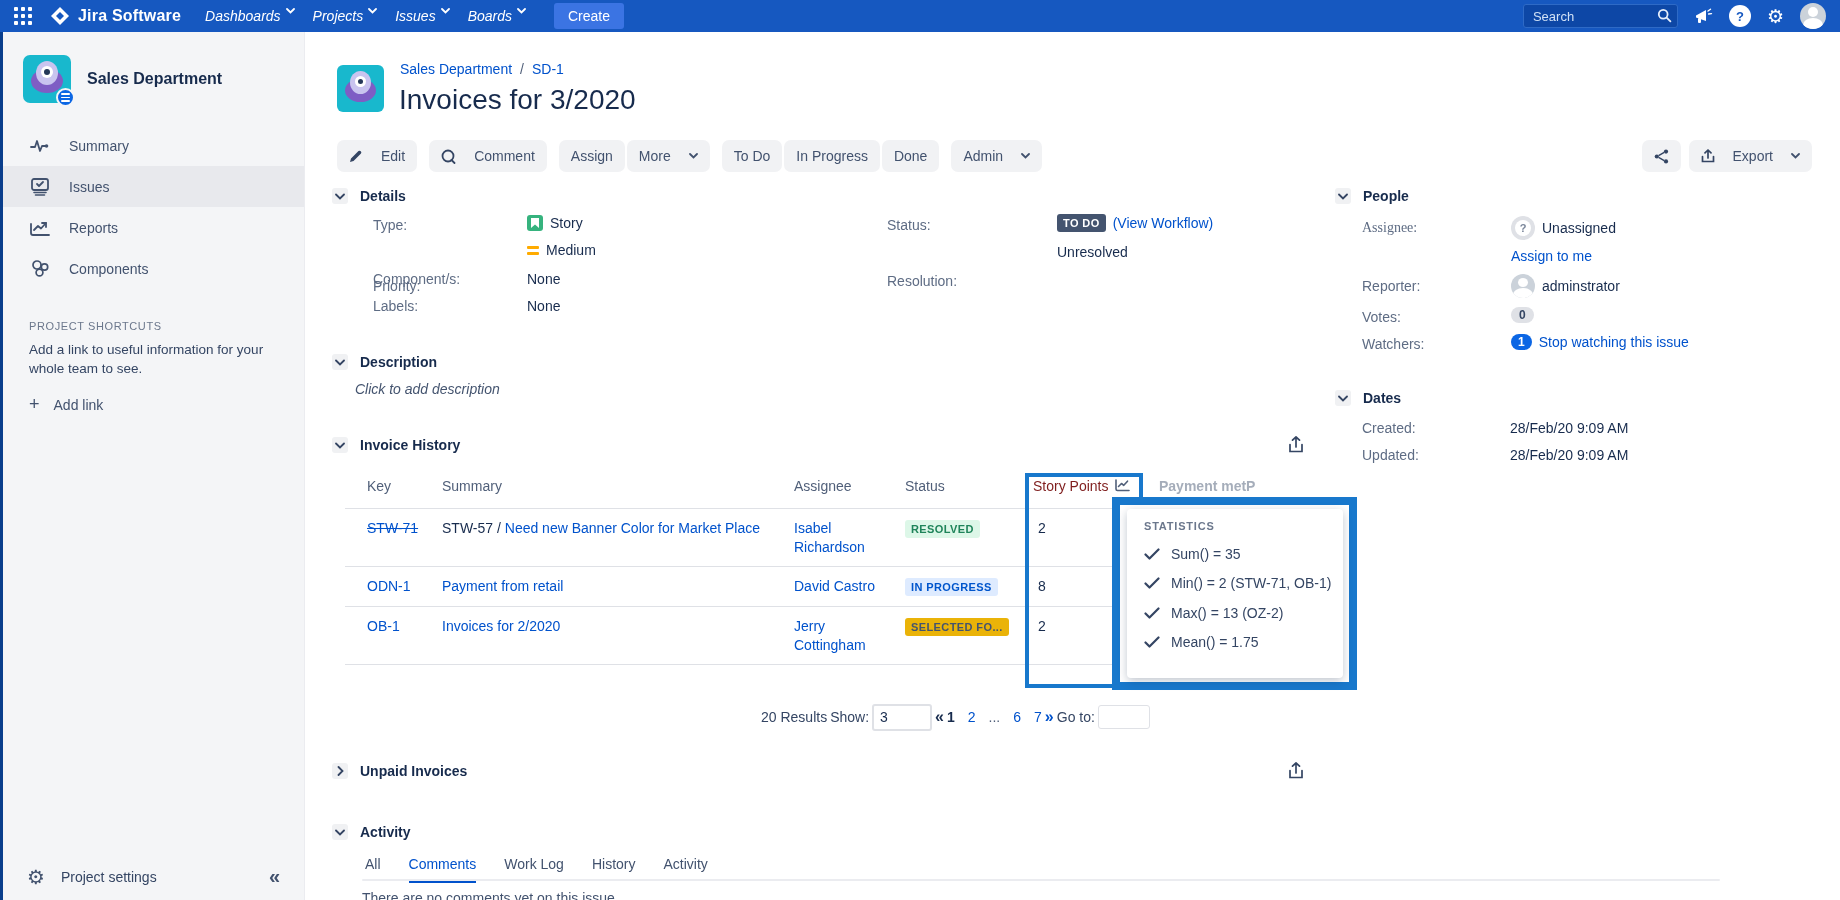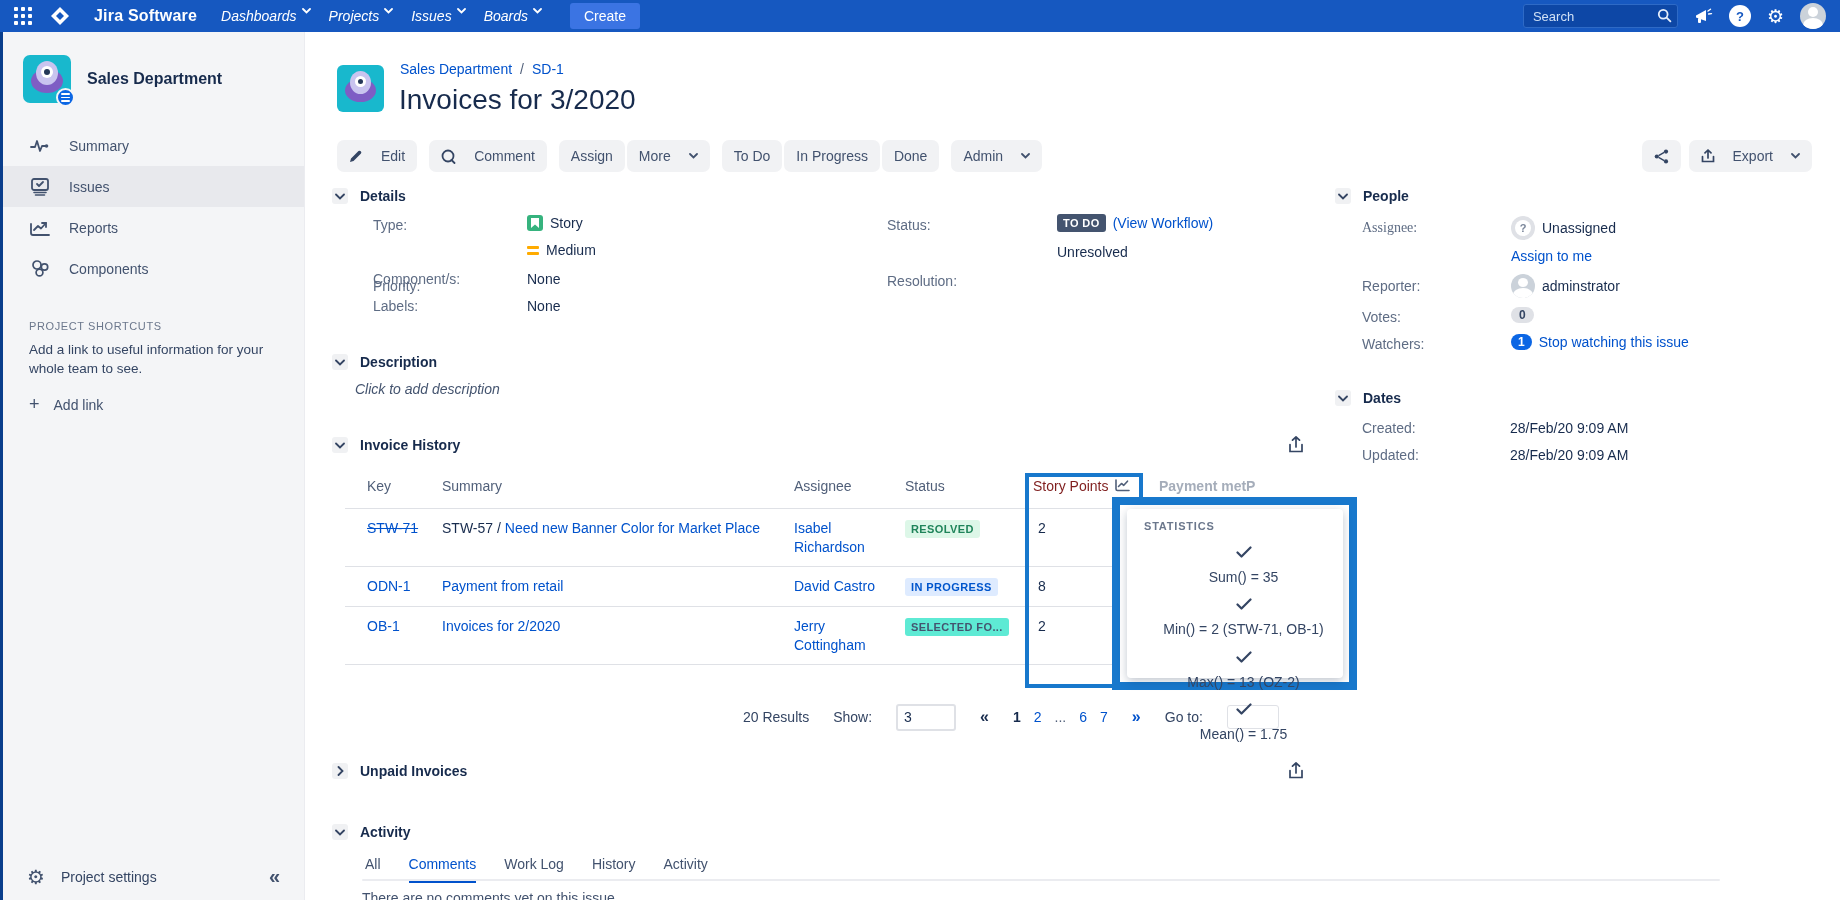--- a/index.html
+++ b/index.html
@@ -12,21 +12,21 @@
     width:1840px;height:900px;overflow:hidden;position:relative;background:#fff;
     font-family:"Liberation Sans","DejaVu Sans",sans-serif;color:var(--text);font-size:14px;
   }
   a{text-decoration:none;color:var(--link);cursor:pointer;}
   [data-interactable="true"]{cursor:pointer;}
 
   
   .nav{position:absolute;left:0;top:0;width:1840px;height:32px;background:var(--nav);
        display:flex;align-items:center;padding:0 14px;z-index:50;}
   .nav-left{display:flex;align-items:center;gap:18px;}
-  .nav-logo{display:flex;align-items:center;gap:24px;margin-right:6px;}
+  .nav-logo{display:flex;align-items:center;gap:8px;margin-right:6px;}
   .nav-logo .app-title{color:#fff;font-size:16px;font-weight:700;letter-spacing:.2px;}
   .nav-item{color:#fff;font-size:14px;font-weight:500;display:flex;gap:5px;font-style:italic;}
   .nav-create{background:#3B74E3;color:#fff;font-weight:500;border:none;border-radius:3px;
        padding:5px 14px;font-size:14px;margin-left:10px;font-family:inherit;}
   .nav-right{margin-left:auto;display:flex;align-items:center;gap:16px;}
   .nav-search{position:relative;}
   .nav-search input{width:155px;height:24px;background:#0D47A6;border:1px solid #2E6AC6;border-radius:3px;
        color:#fff;padding:0 26px 0 9px;font-size:13px;font-family:inherit;}
   .nav-search input::placeholder{color:#CFE0F5;}
   .nav-search .mag{position:absolute;right:6px;top:4px;}
@@ -89,21 +89,21 @@
   .fld-value{position:absolute;color:var(--text);display:flex;align-items:center;gap:7px;}
 
   .story-ic{width:16px;height:16px;border-radius:3px;background:#36B37E;display:flex;align-items:center;justify-content:center;}
   .prio-med{display:inline-flex;flex-direction:column;gap:3px;}
   .prio-med i{width:12px;height:3px;background:#FFAB00;border-radius:1px;display:block;}
 
   .badge{font-size:11px;font-weight:700;padding:3px 6px;border-radius:3px;letter-spacing:.4px;white-space:nowrap;}
   .badge-navy{background:#44546F;color:#fff;}
   .badge-green{background:#DDF7E8;color:#1F845A;}
   .badge-blue{background:#DEEBFF;color:#0055CC;}
-  .badge-gray{background:#5eead4;color:#44546F;text-align:center;}
+  .badge-gray{background:#eab308;color:#44546F;text-align:center;}
 
   .q-avatar{width:24px;height:24px;border-radius:50%;background:#DFE1E6;display:flex;align-items:center;justify-content:center;}
   .q-avatar .inner{width:16px;height:16px;border-radius:50%;background:#fff;color:#7A869A;font-size:11px;font-weight:700;
        display:flex;align-items:center;justify-content:center;}
   .p-avatar{width:24px;height:24px;border-radius:50%;background:#CBD2DA;position:relative;overflow:hidden;}
   .p-avatar::before{content:"";position:absolute;left:7px;top:4px;width:10px;height:9px;border-radius:50%;background:#fff;}
   .p-avatar::after{content:"";position:absolute;left:2px;top:14px;width:20px;height:13px;border-radius:50%;background:#fff;}
   .pill-gray{background:#DFE1E6;color:#344563;font-size:12px;font-weight:700;border-radius:9px;padding:1px 8px;}
   .pill-blue{background:#0B66E4;color:#fff;font-size:12px;font-weight:700;border-radius:9px;padding:1px 7px;}
 
@@ -126,24 +126,24 @@
   .t-row .assignee{display:block;width:95px;color:var(--link);}
   .t-row .points{color:var(--text);padding-left:5px;}
 
   .col-outline{position:absolute;left:720px;top:441px;width:118px;height:215px;
        border:4px solid var(--callout);z-index:5;pointer-events:none;}
   .popup-frame{position:absolute;left:807px;top:465px;width:245px;height:193px;background:#fff;
        border:8px solid var(--callout);z-index:6;}
   .popup-card{position:absolute;left:822px;top:477px;width:216px;height:169px;background:#fff;border-radius:4px;
        box-shadow:0 3px 10px rgba(9,30,66,.25);z-index:7;padding:11px 0 0 17px;}
   .popup-card .ptitle{font-size:11px;font-weight:700;color:#6B778C;letter-spacing:.8px;}
-  .stat-item{display:flex;align-items:center;gap:11px;margin-top:13.5px;color:#344563;font-size:14px;flex-direction:column;}
+  .stat-item{display:flex;align-items:center;gap:11px;margin-top:13.5px;color:#344563;font-size:14px;}
 
   
-  .pager{position:absolute;left:438px;top:671px;height:28px;display:flex;align-items:center;gap:24px;color:#344563;}
+  .pager{position:absolute;left:456px;top:671px;height:28px;display:flex;align-items:center;gap:3px;color:#344563;}
   .pager .inp{width:60px;height:27px;border:2px solid #DFE1E6;border-radius:3px;font-size:14px;padding:0 6px;
        color:var(--text);font-family:inherit;background:#fff;}
   .pager .inp.small{width:52px;height:24px;border-width:1px;}
   .pg-prev{color:#172B4D;font-weight:700;font-size:16px;}
   .pg-next{color:var(--link);font-weight:700;font-size:16px;}
   .page{color:var(--link);}
   .page.current{color:#172B4D;font-weight:700;}
   .page.ellipsis{color:#505F79;}
 
   

